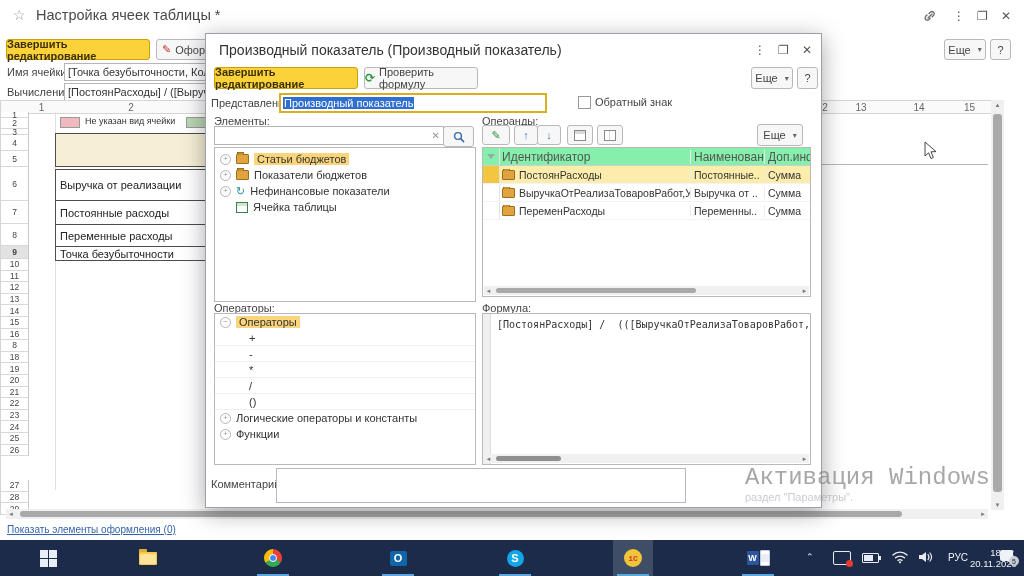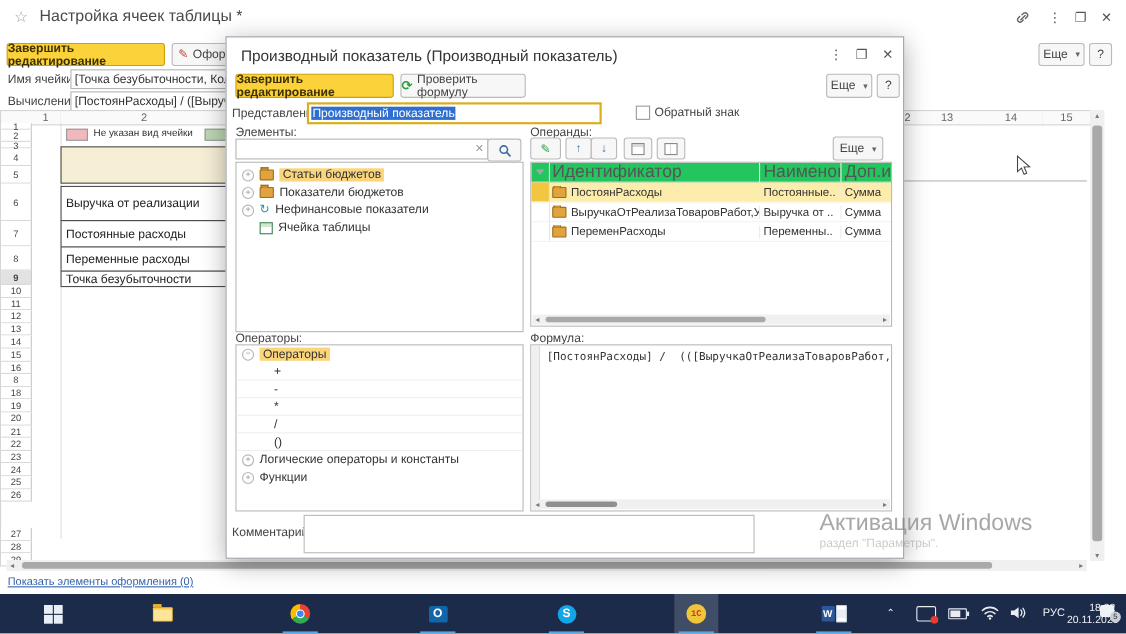--- a/index.html
+++ b/index.html
@@ -47,24 +47,24 @@
              background:linear-gradient(#cfe8cf 0 3px,#fff 3px),linear-gradient(90deg,#fff 0 4px,#bcd8bc 4px 5px,#fff 5px);}
   .op-row{height:15px;border-bottom:1px solid #efefef;display:flex;align-items:center;font-size:11px;color:#333;}
   
   .og-row{display:flex;height:17px;font-size:10.5px;color:#333;align-items:center;border-bottom:1px solid #f3f3f3;}
   .og-marker{width:16px;flex:none;height:100%;border-right:1px solid #e4e4e4;display:flex;align-items:center;justify-content:center;}
   .og-id{width:188px;flex:none;padding-left:2px;display:flex;align-items:center;gap:4px;overflow:hidden;white-space:nowrap;}
   .og-name{width:70px;flex:none;overflow:hidden;white-space:nowrap;border-left:1px solid #ececec;padding-left:3px;}
   .og-info{flex:1;overflow:hidden;white-space:nowrap;border-left:1px solid #ececec;padding-left:3px;}
   .og-row.sel{background:#fcedac;}
   .og-row.sel .og-marker{background:#f2c63f;}
-  .og-head{background:#22c55e;border-bottom:1px solid #cfcfcf;font-size:16px;color:#555;}
+  .og-head{background:#86efac;border-bottom:1px solid #cfcfcf;font-size:12px;color:#555;}
   .funnel{width:0;height:0;border-left:4px solid transparent;border-right:4px solid transparent;border-top:5px solid #9aa;}
   
-  .wm1{font-size:21px;color:rgba(130,130,130,.70);font-family:Liberation Sans, sans-serif;}
+  .wm1{font-size:24px;color:rgba(130,130,130,.70);font-family:Liberation Mono, monospace;}
   .wm2{font-size:11px;color:rgba(130,130,130,.75);}
   
   .taskbar{background:#1c2b49;}
   .tb-ind{position:absolute;bottom:0;left:4px;right:4px;height:2px;background:#5aa7e0;}
   .tb-btn{position:absolute;top:0;width:40px;height:36px;display:flex;align-items:center;justify-content:center;}
   .tb-btn.active{background:rgba(255,255,255,.16);}
   .tray-txt{color:#f0f3f8;font-size:10px;}
   .clock{color:#f0f3f8;font-size:9.5px;line-height:11px;text-align:right;}
 </style>
 </head>

